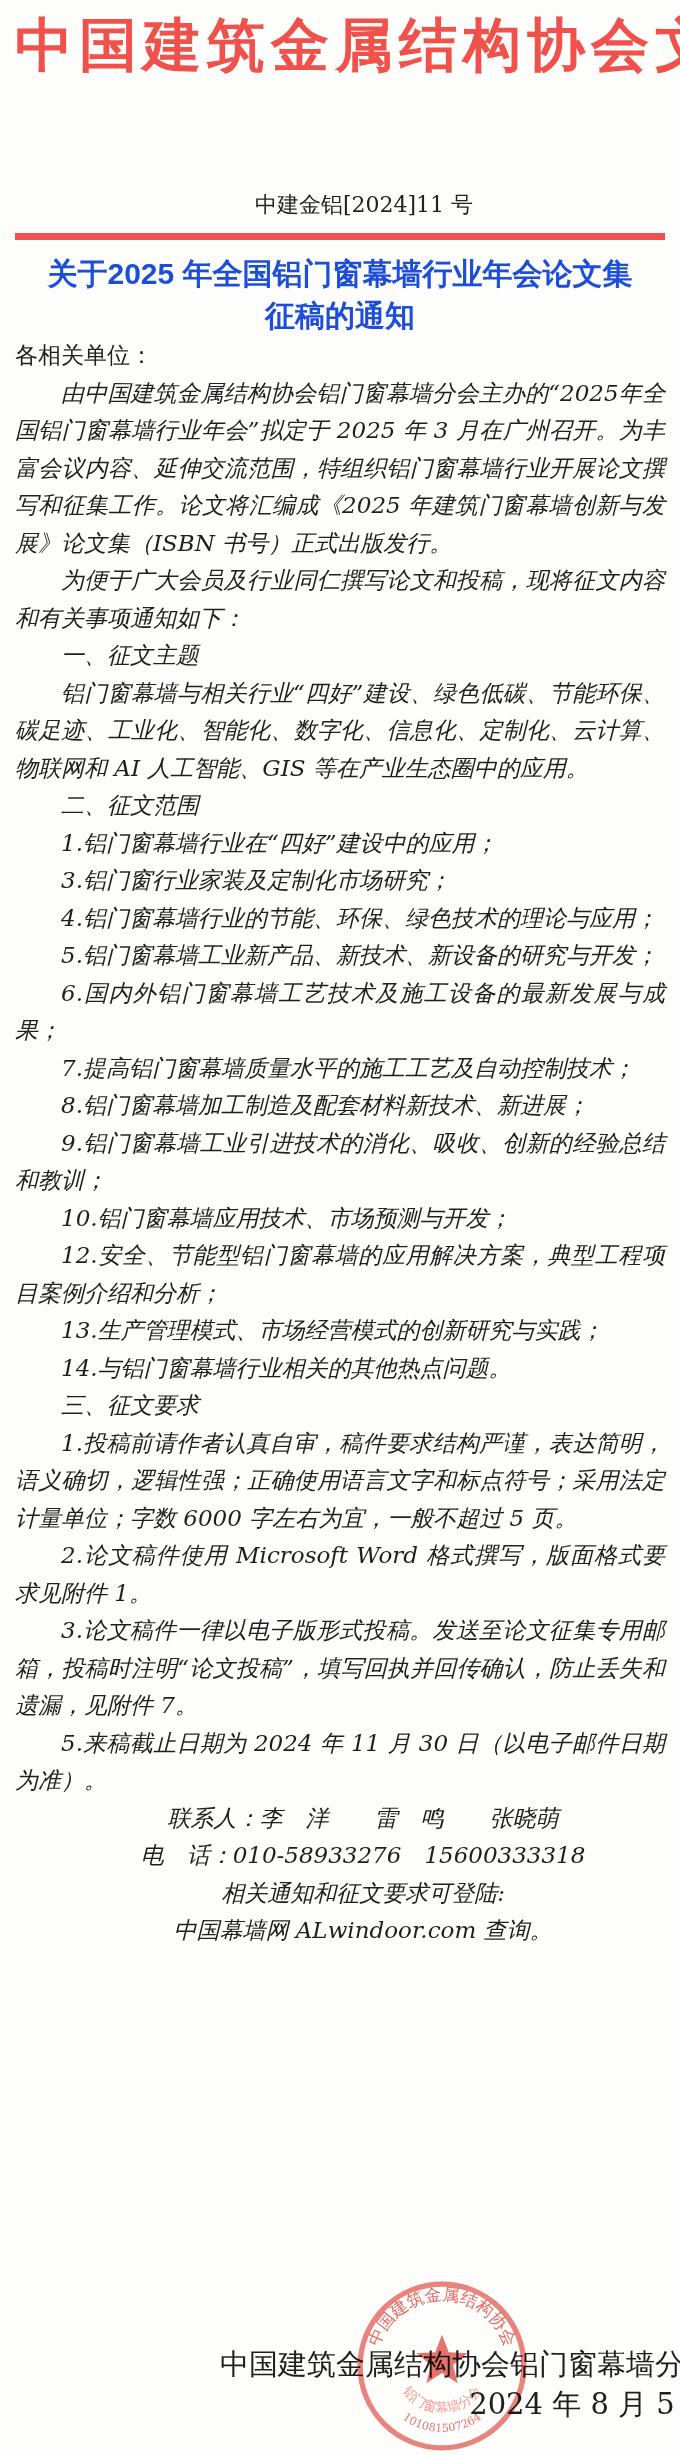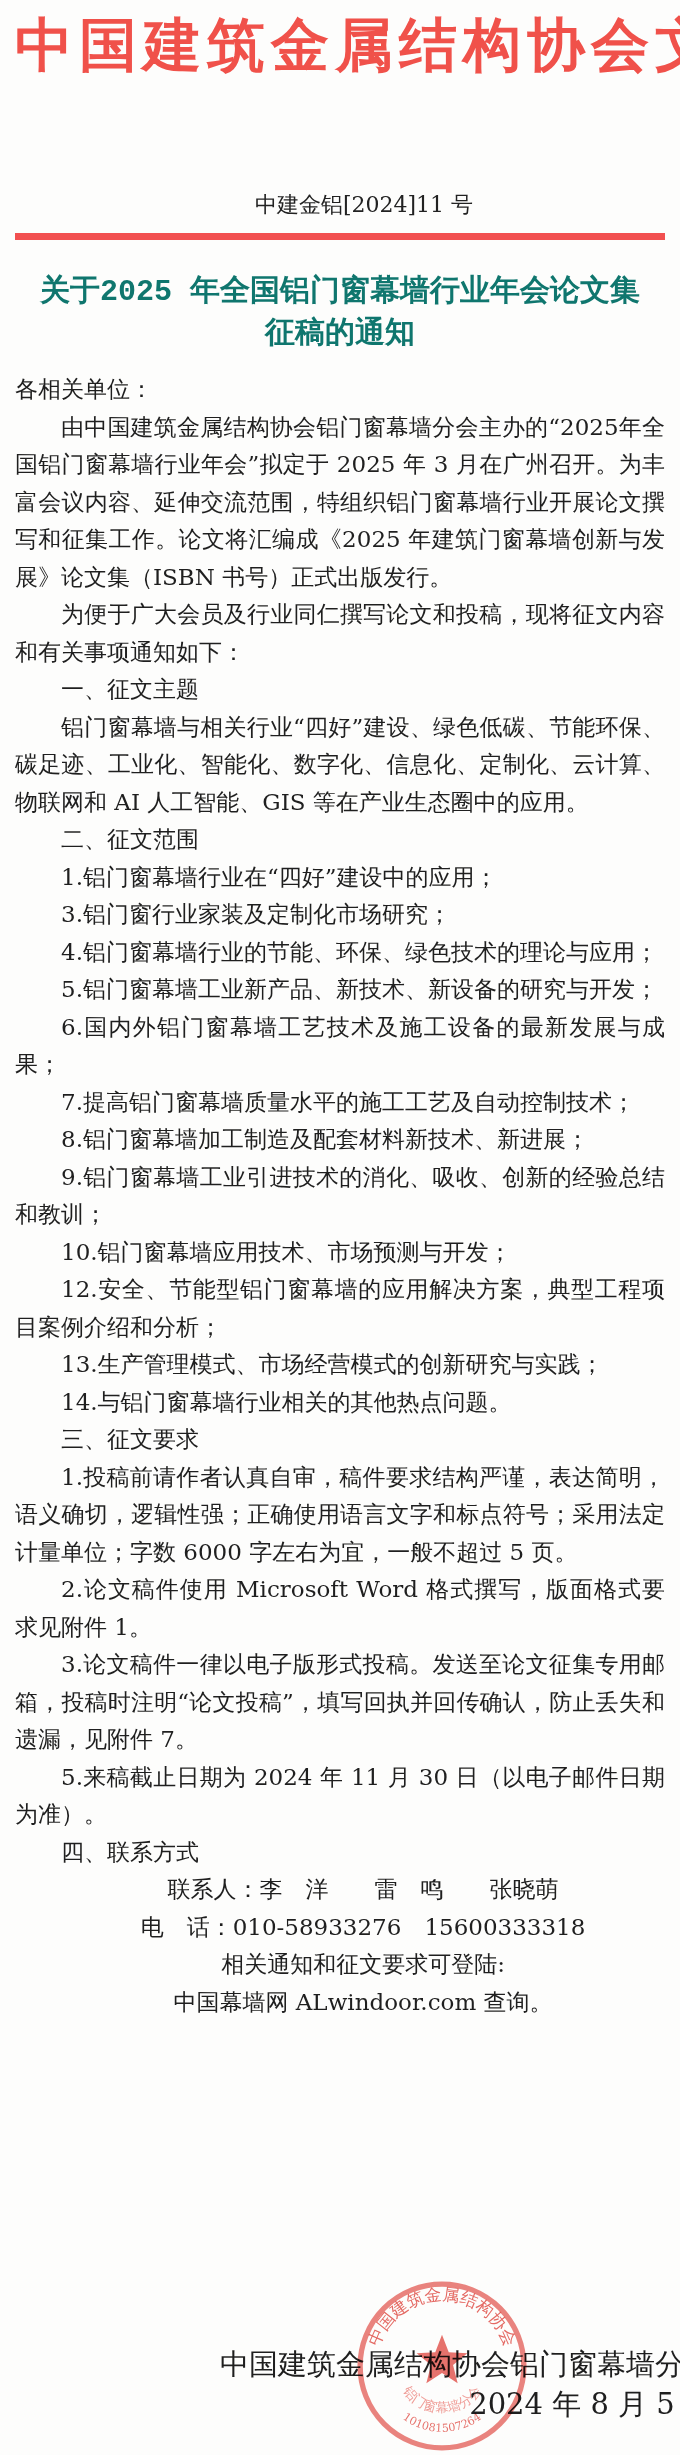--- a/index.html
+++ b/index.html
@@ -11,27 +11,28 @@
   .masthead{
     font-size:58px;line-height:66px;font-weight:bold;text-align:center;
     letter-spacing:6px;color:#f0514a;white-space:nowrap;
   }
   .doc-number{
     margin-top:114px;text-align:center;font-size:22px;line-height:26px;
     transform:translateX(24px);color:#222;
   }
   .red-rule{height:7px;background:#f25050;margin-top:15px;}
   .doc-title{
-    margin-top:31px;text-align:center;font-weight:bold;font-size:30px;line-height:42px;
-    font-family:Liberation Mono, monospace;color:#0f766e;
+    margin-top:13px;text-align:center;font-weight:bold;font-size:30px;line-height:42px;
+    font-family:Liberation Sans, sans-serif;color:#1d4ed8;
   }
-  .salutation{margin-top:16px;font-size:23px;line-height:37.5px;}
+  .salutation{margin-top:0;font-size:23px;line-height:37.5px;}
   p.body-par{
     margin:0;font-size:23px;line-height:37.5px;text-align:justify;text-indent:2em;
     color:#1f1f1f;
+    font-style:italic;
   }
   p.plain{text-align:center;}
   .website-line{margin-top:10px;}
   .signature{
     position:absolute;top:2349px;left:0;width:100%;text-align:right;
     font-size:29px;line-height:30px;z-index:1;padding-left:25px;
   }
   .signature .sig-inner{transform:translateX(8px);}
   .sig-date{margin-top:10px;}
   .seal{
@@ -76,21 +77,20 @@
   <p class="body-par">12.安全、节能型铝门窗幕墙的应用解决方案，典型工程项目案例介绍和分析；</p>
   <p class="body-par">13.生产管理模式、市场经营模式的创新研究与实践；</p>
   <p class="body-par">14.与铝门窗幕墙行业相关的其他热点问题。</p>
 
   <p class="body-par">三、征文要求</p>
   <p class="body-par">1.投稿前请作者认真自审，稿件要求结构严谨，表达简明，语义确切，逻辑性强；正确使用语言文字和标点符号；采用法定计量单位；字数 6000 字左右为宜，一般不超过 5 页。</p>
   <p class="body-par">2.论文稿件使用 Microsoft Word 格式撰写，版面格式要求见附件 1。</p>
   <p class="body-par">3.论文稿件一律以电子版形式投稿。发送至论文征集专用邮箱，投稿时注明“论文投稿”，填写回执并回传确认，防止丢失和遗漏，见附件 7。</p>
   <p class="body-par">5.来稿截止日期为 2024 年 11 月 30 日（以电子邮件日期为准）。</p>
 
-  <p class="body-par">四、联系方式</p>
   <p class="body-par plain">联系人：李　洋　　雷　鸣　　张晓萌</p>
   <p class="body-par plain">电　话：010-58933276　15600333318</p>
   <p class="body-par plain">相关通知和征文要求可登陆:</p>
   <p class="body-par plain website-line">中国幕墙网 ALwindoor.com 查询。</p>
 
 </div>
 
 <div class="signature">
   <div class="sig-inner">
     <div>中国建筑金属结构协会铝门窗幕墙分会</div>

